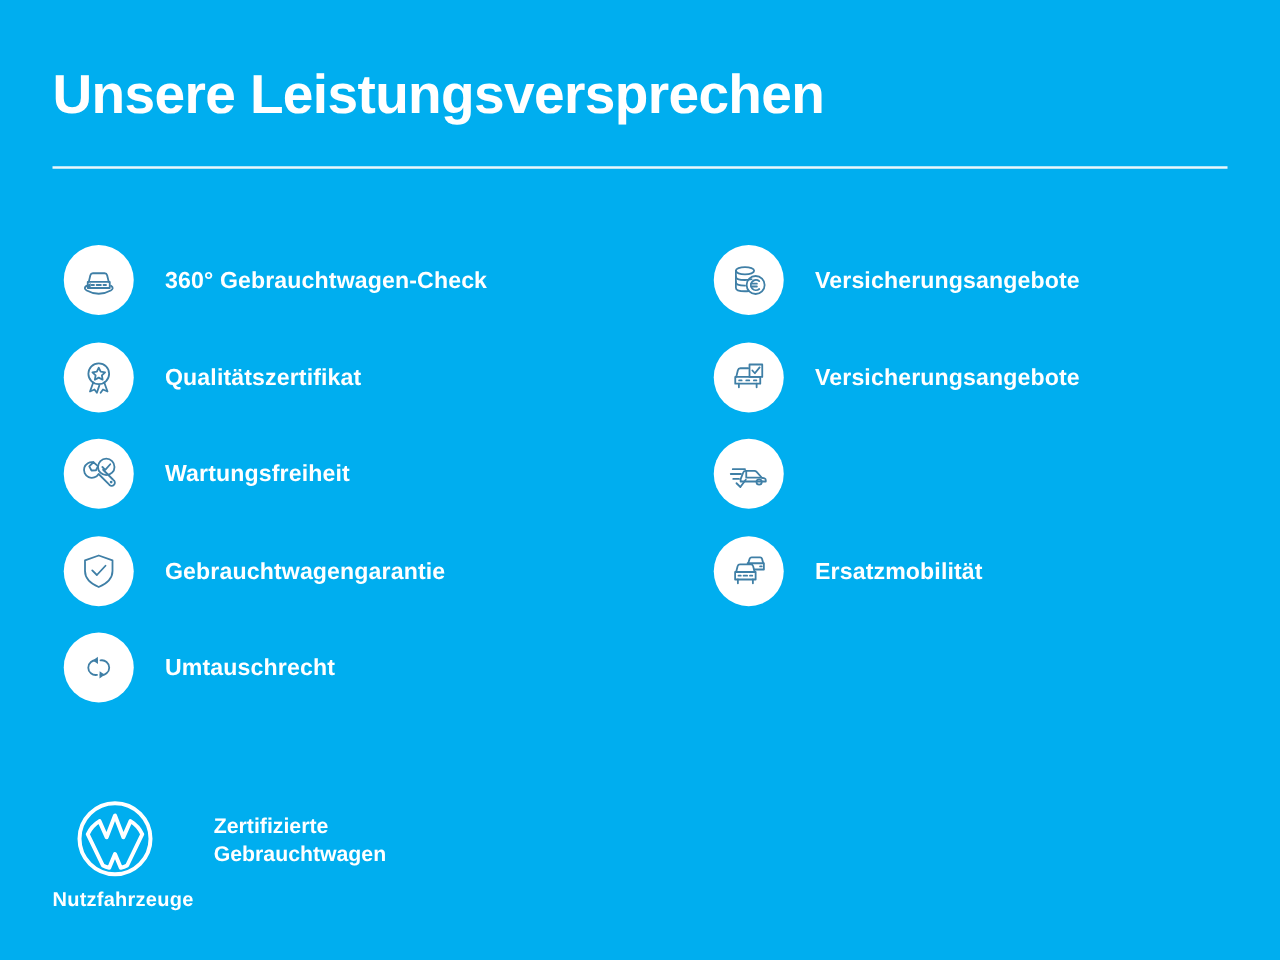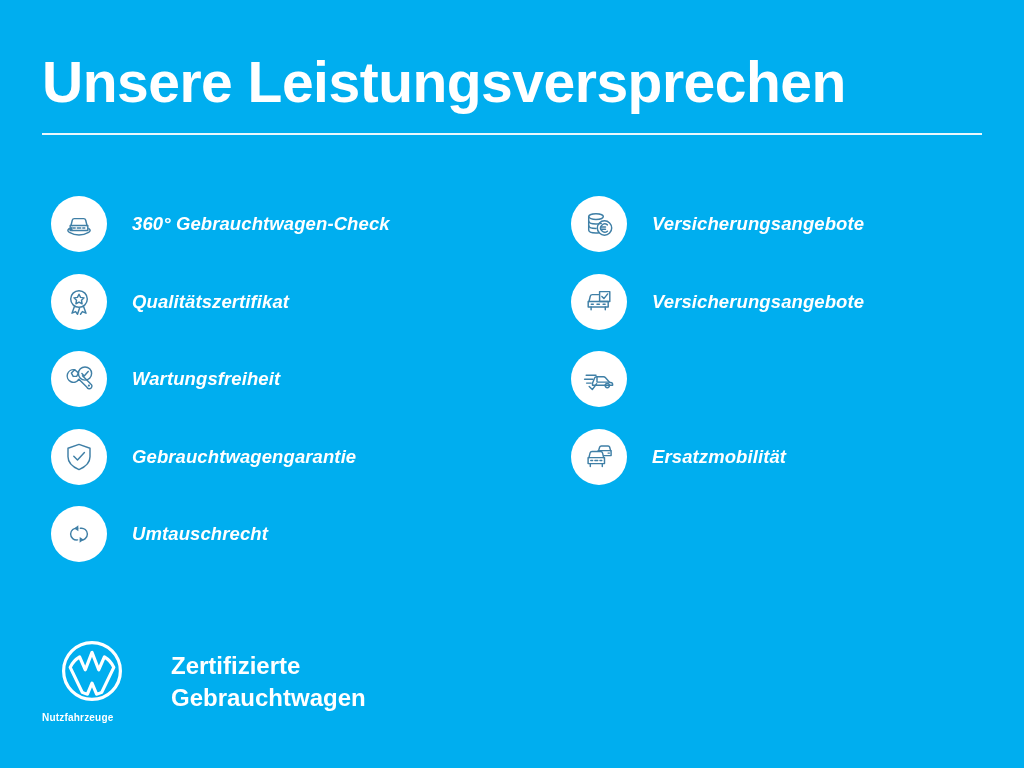--- a/index.html
+++ b/index.html
@@ -18,21 +18,21 @@
     position: absolute;
     inset: 0;
     background: #00AEEF;
   }
 
   
   .title {
     position: absolute;
     left: 42px;
     top: 52px;
-    font-size: 57px;
+    font-size: 44px;
     font-weight: bold;
     color: #FFFFFF;
     letter-spacing: -0.5px;
     line-height: 1.08;
     white-space: nowrap;
   }
   .title-rule {
     position: absolute;
     left: 42px;
     top: 133px;
@@ -45,21 +45,20 @@
   .grid {
     position: absolute;
     left: 0;
     top: 196px;
     width: 1024px;
   }
   .column {
     position: absolute;
     top: 0;
     width: 440px;
-    font-style: italic;
   }
   .col-left  { left: 51px; }
   .col-right { left: 571px; }
 
   .promise {
     position: relative;
     height: 77.5px;
     display: flex;
     align-items: flex-start;
   }
@@ -113,31 +112,31 @@
     left: 19px;
     top: 4px;
     width: 62px;
     height: 62px;
   }
   .vw-mark svg { width: 62px; height: 62px; display: block; }
   .vw-sub {
     position: absolute;
     left: 0px;
     top: 76px;
-    font-size: 10px;
+    font-size: 16px;
     font-weight: bold;
     color: #FFFFFF;
     white-space: nowrap;
     letter-spacing: 0.2px;
   }
   .brand-claim {
     position: absolute;
     left: 129px;
     top: 14px;
-    font-size: 24px;
+    font-size: 17px;
     font-weight: bold;
     color: #FFFFFF;
     line-height: 1.33;
     white-space: nowrap;
   }
 </style>
 </head>
 <body>
 
 <div class="slide">

